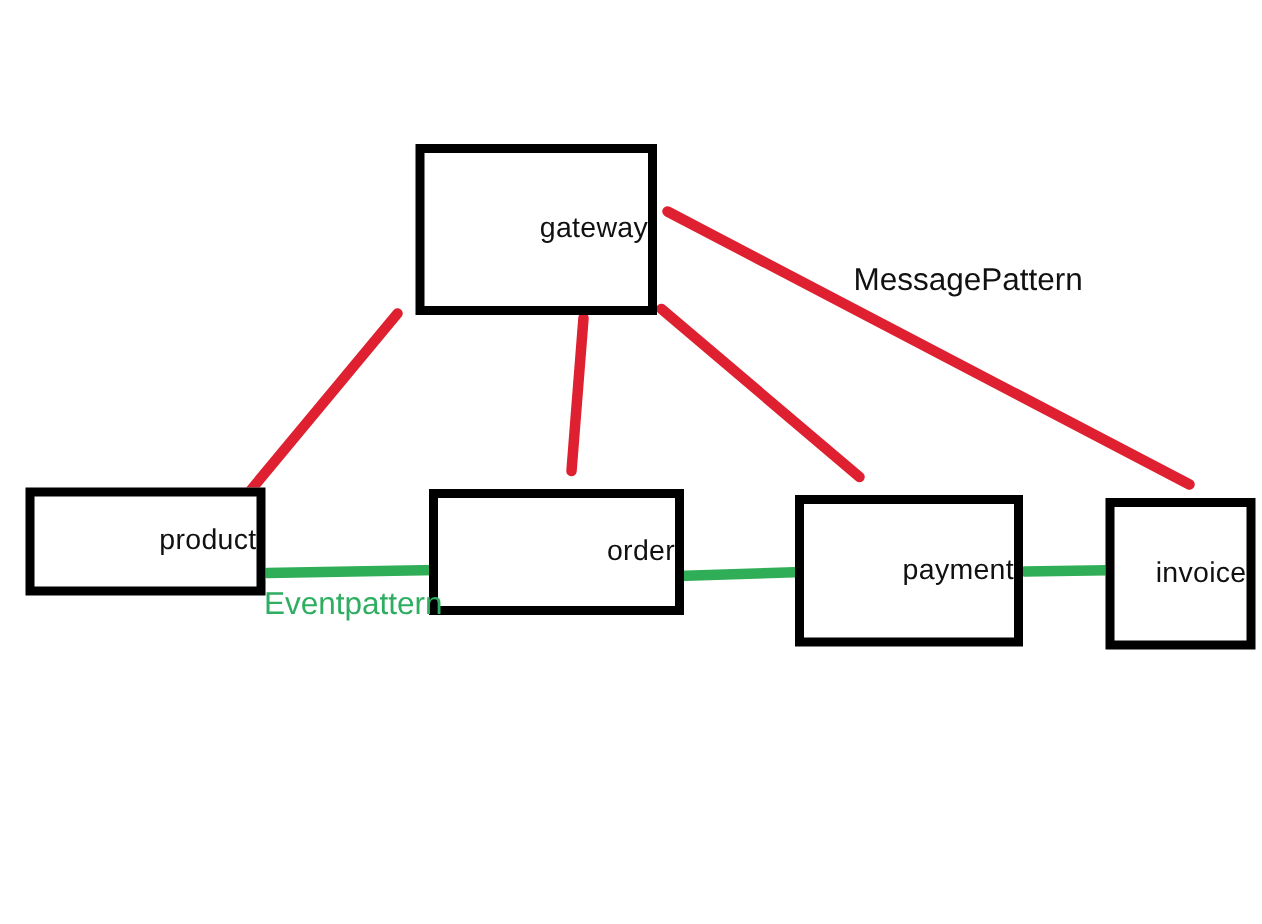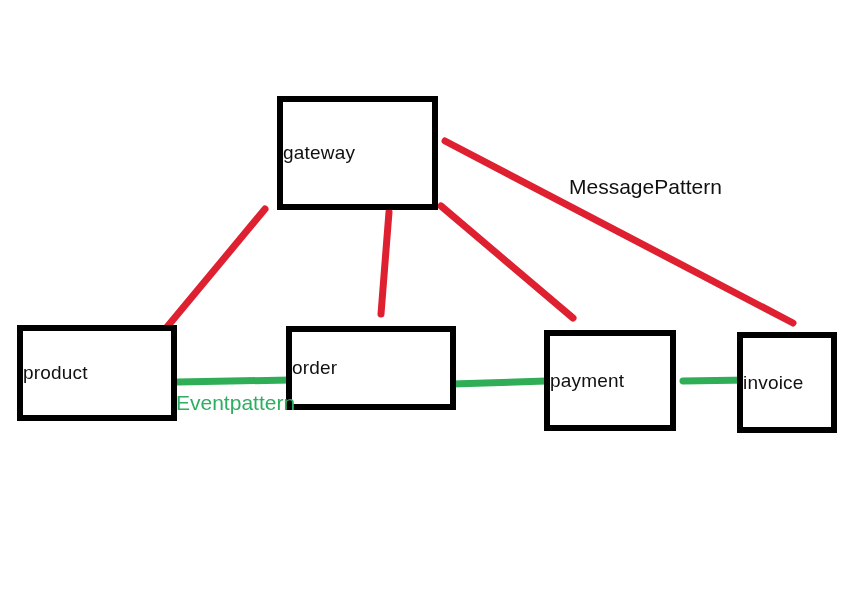--- a/index.html
+++ b/index.html
@@ -26,21 +26,21 @@
     width: 841px;
     height: 616px;
   }
   .node {
     position: absolute;
     box-sizing: border-box;
     background: #ffffff;
     border: 6px solid #000000;
     display: flex;
     align-items: center;
-    justify-content: flex-start;
+    justify-content: flex-end;
   }
   .node-label {
     font-family: "Liberation Sans", sans-serif;
     font-size: 19px;
     color: #111111;
     letter-spacing: 0.2px;
     white-space: nowrap;
   }
   .edge-label {
     position: absolute;
@@ -52,23 +52,23 @@
     left: 569px;
     top: 175px;
     color: #111111;
   }
   #label-eventpattern {
     left: 176px;
     top: 391px;
     color: #2FAE62;
   }
   #node-gateway  { left: 277px; top: 96px;  width: 161px; height: 114px; }
-  #node-product  { left: 17px;  top: 325px; width: 160px; height: 96px;  }
+  #node-product  { left: 17px;  top: 325px; width: 160px; height: 72px;  }
   #node-order    { left: 286px; top: 326px; width: 170px; height: 84px;  }
-  #node-payment  { left: 544px; top: 330px; width: 132px; height: 101px; }
+  #node-payment  { left: 530px; top: 330px; width: 152px; height: 101px; }
   #node-invoice  { left: 737px; top: 332px; width: 100px;  height: 101px; }
 </style>
 </head>
 <body>
 
 <div id="canvas">
 
   <svg id="edge-layer" viewBox="0 0 841 616" width="841" height="616" xmlns="http://www.w3.org/2000/svg">
     <line x1="265" y1="209" x2="167" y2="327" stroke="#DE2030" stroke-width="7" stroke-linecap="round"></line>
     <line x1="389" y1="212" x2="381" y2="314" stroke="#DE2030" stroke-width="7" stroke-linecap="round"></line>

